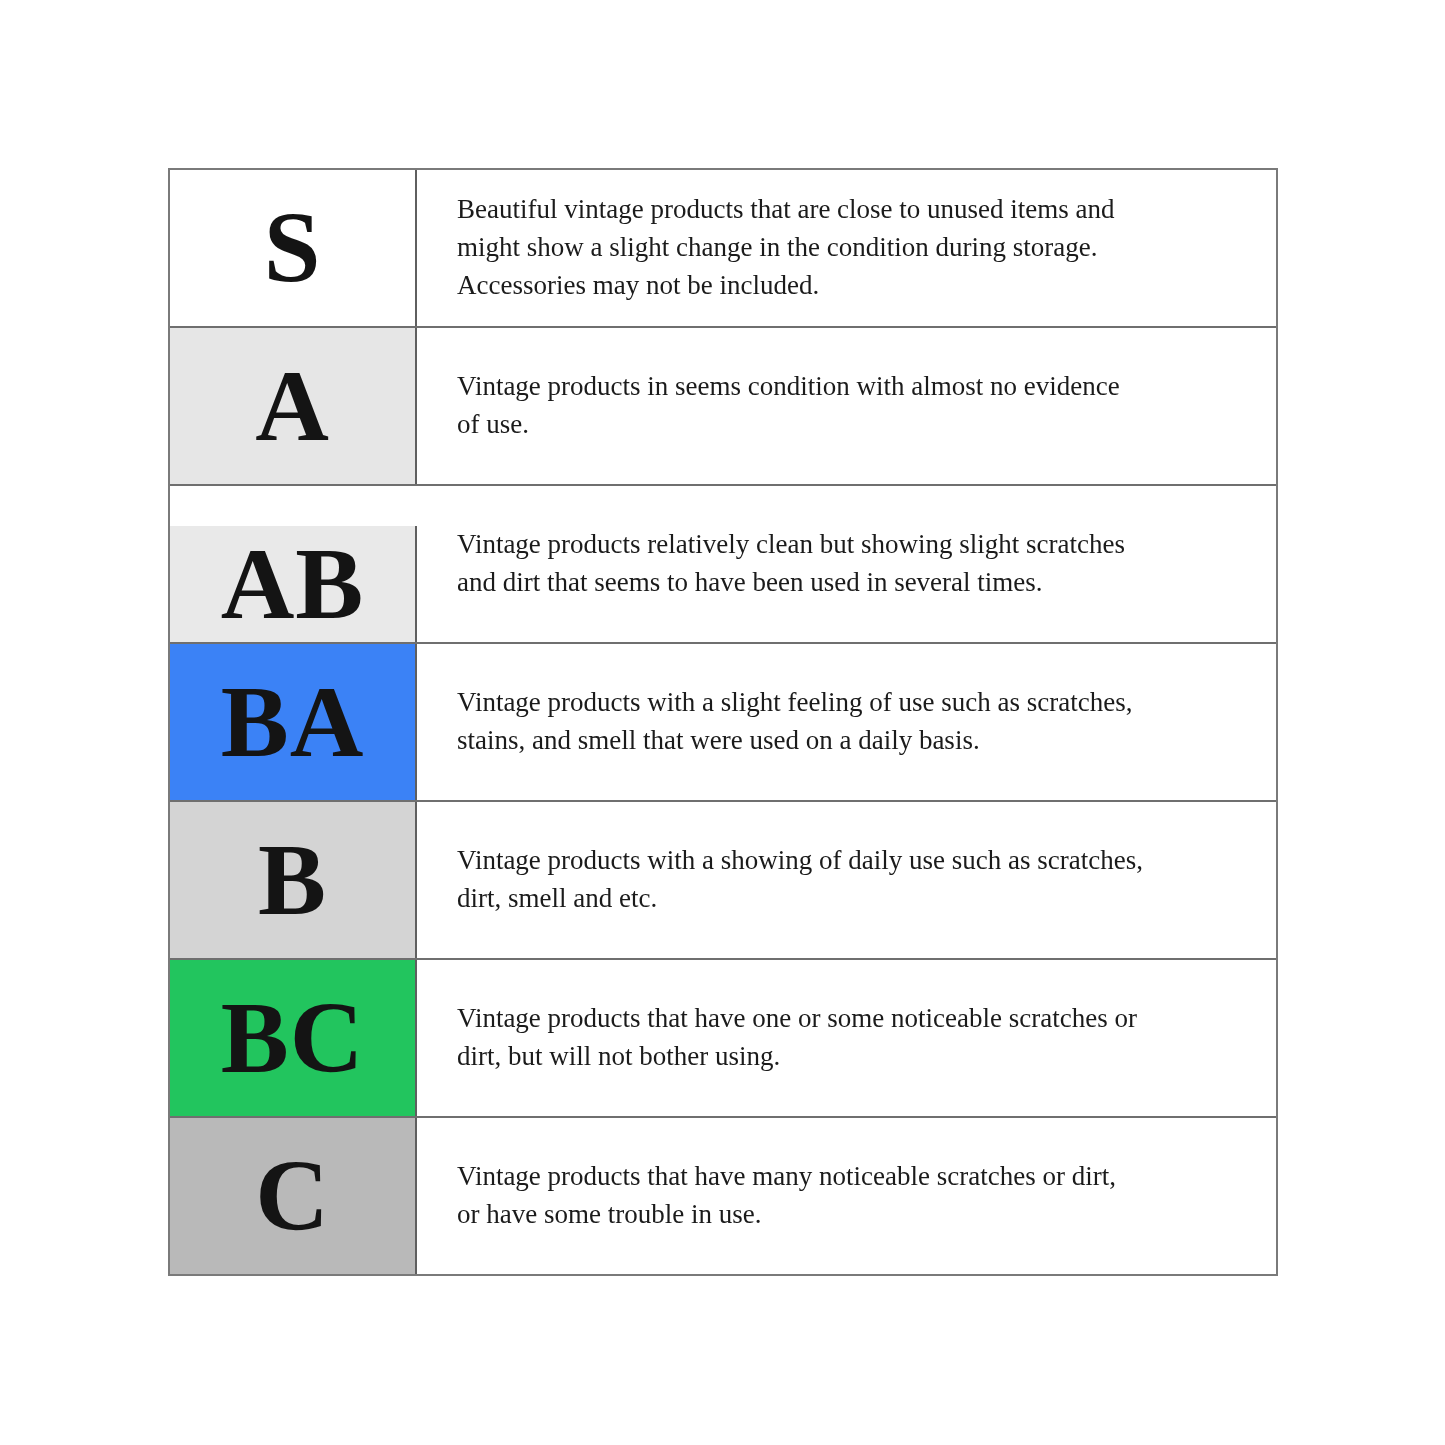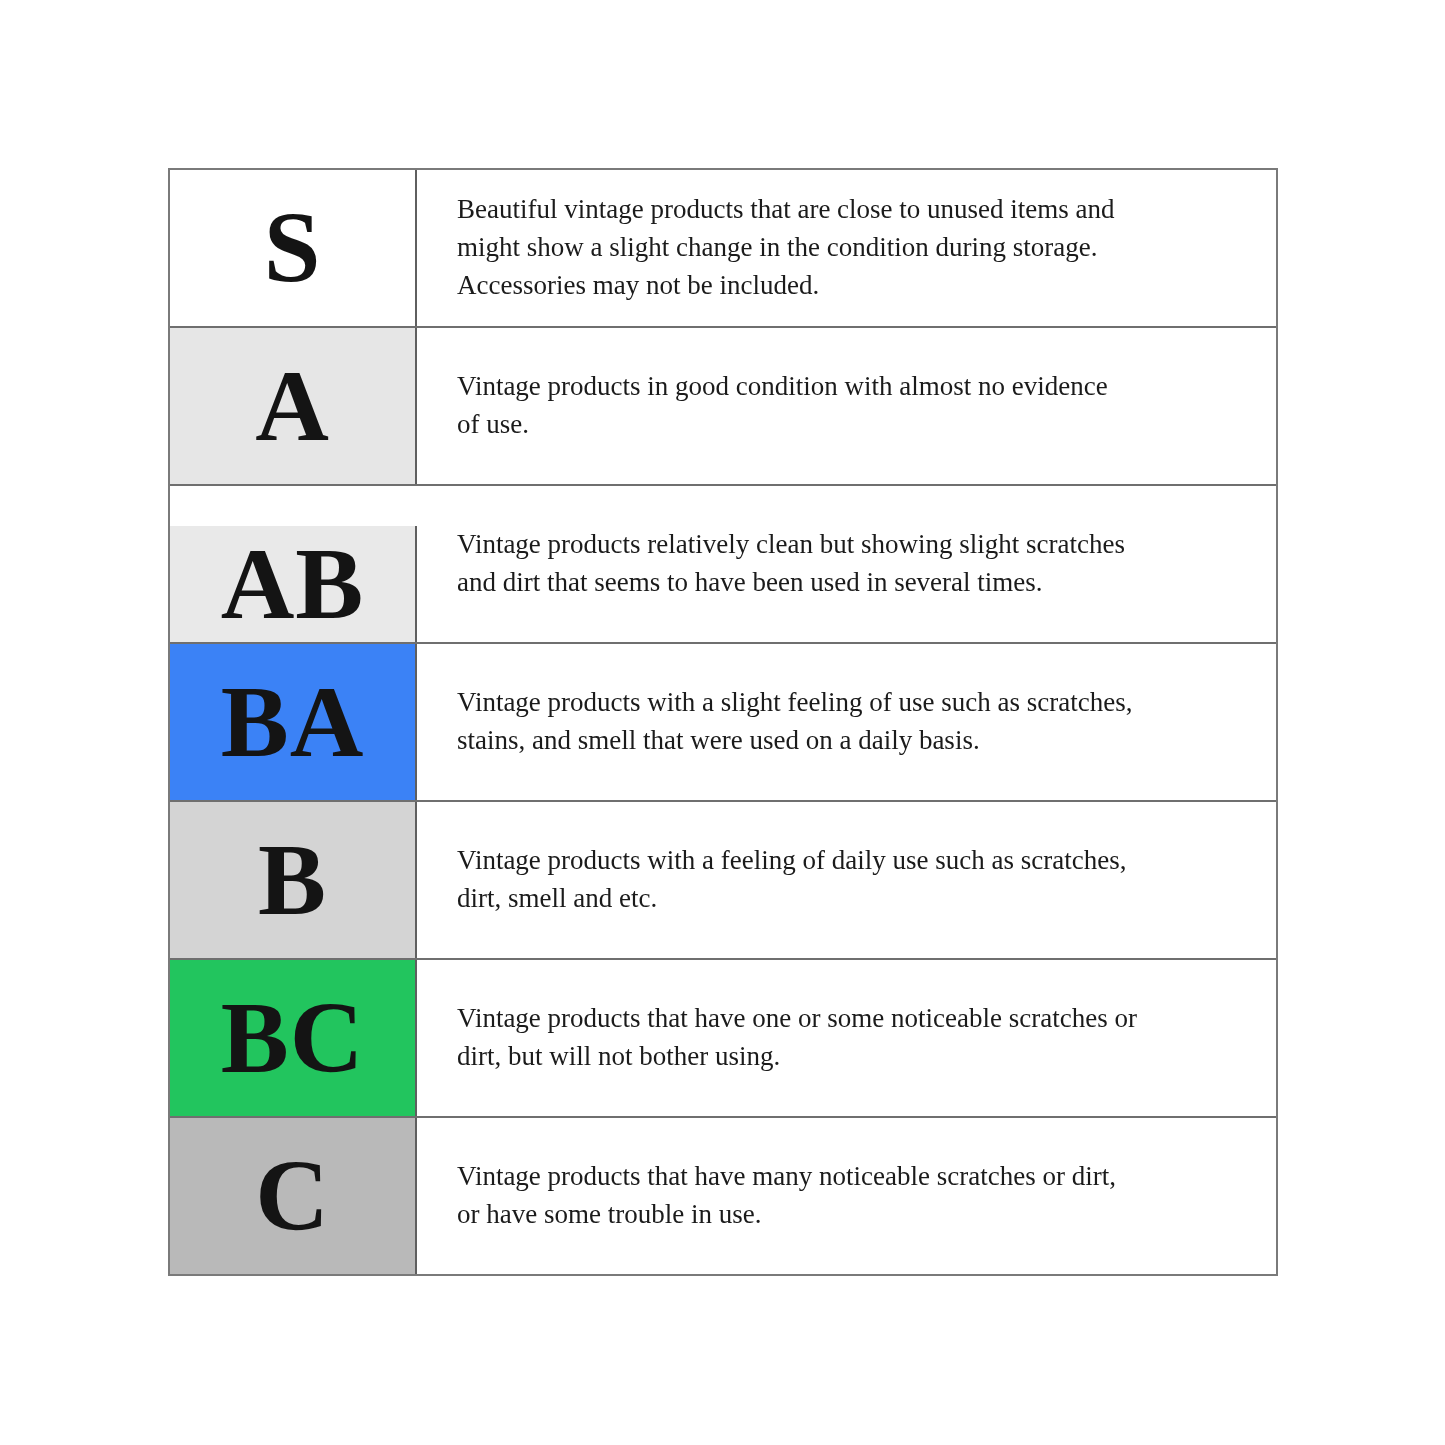--- a/index.html
+++ b/index.html
@@ -80,21 +80,21 @@
 might show a slight change in the condition during storage.
 Accessories may not be included.</span>
     </div>
   </div>
 
   <div class="grade-row">
     <div class="grade-cell" style="background-color: rgb(230, 230, 230);">
       <span class="grade-letter">A</span>
     </div>
     <div class="desc-cell">
-      <span class="desc-text">Vintage products in good condition with almost no evidence
+      <span class="desc-text">Vintage products in seems condition with almost no evidence
 of use.</span>
     </div>
   </div>
 
   <div class="grade-row">
     <div class="grade-cell" style="background-color: rgb(233, 233, 233); margin-top: 40px;">
       <span class="grade-letter">AB</span>
     </div>
     <div class="desc-cell">
       <span class="desc-text">Vintage products relatively clean but showing slight scratches
@@ -110,21 +110,21 @@
       <span class="desc-text">Vintage products with a slight feeling of use such as scratches,
 stains, and smell that were used on a daily basis.</span>
     </div>
   </div>
 
   <div class="grade-row">
     <div class="grade-cell" style="background-color: rgb(212, 212, 212);">
       <span class="grade-letter">B</span>
     </div>
     <div class="desc-cell">
-      <span class="desc-text">Vintage products with a feeling of daily use such as scratches,
+      <span class="desc-text">Vintage products with a showing of daily use such as scratches,
 dirt, smell and etc.</span>
     </div>
   </div>
 
   <div class="grade-row">
     <div class="grade-cell" style="background-color: #22c55e;">
       <span class="grade-letter">BC</span>
     </div>
     <div class="desc-cell">
       <span class="desc-text">Vintage products that have one or some noticeable scratches or

